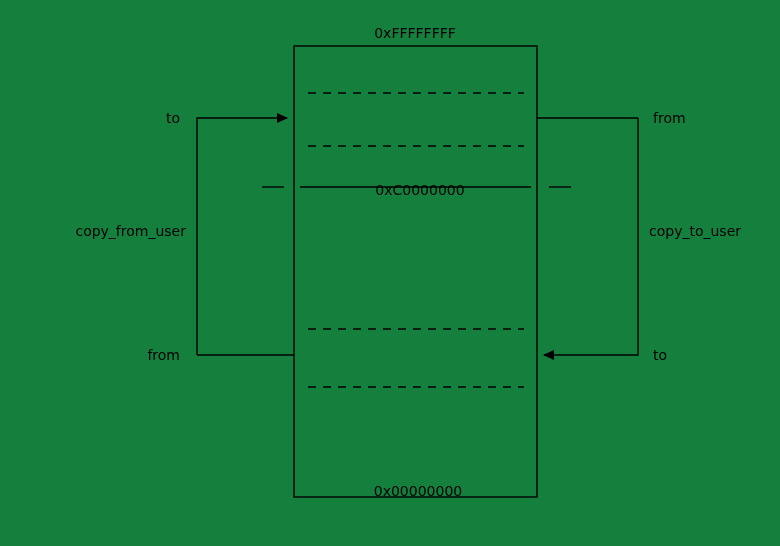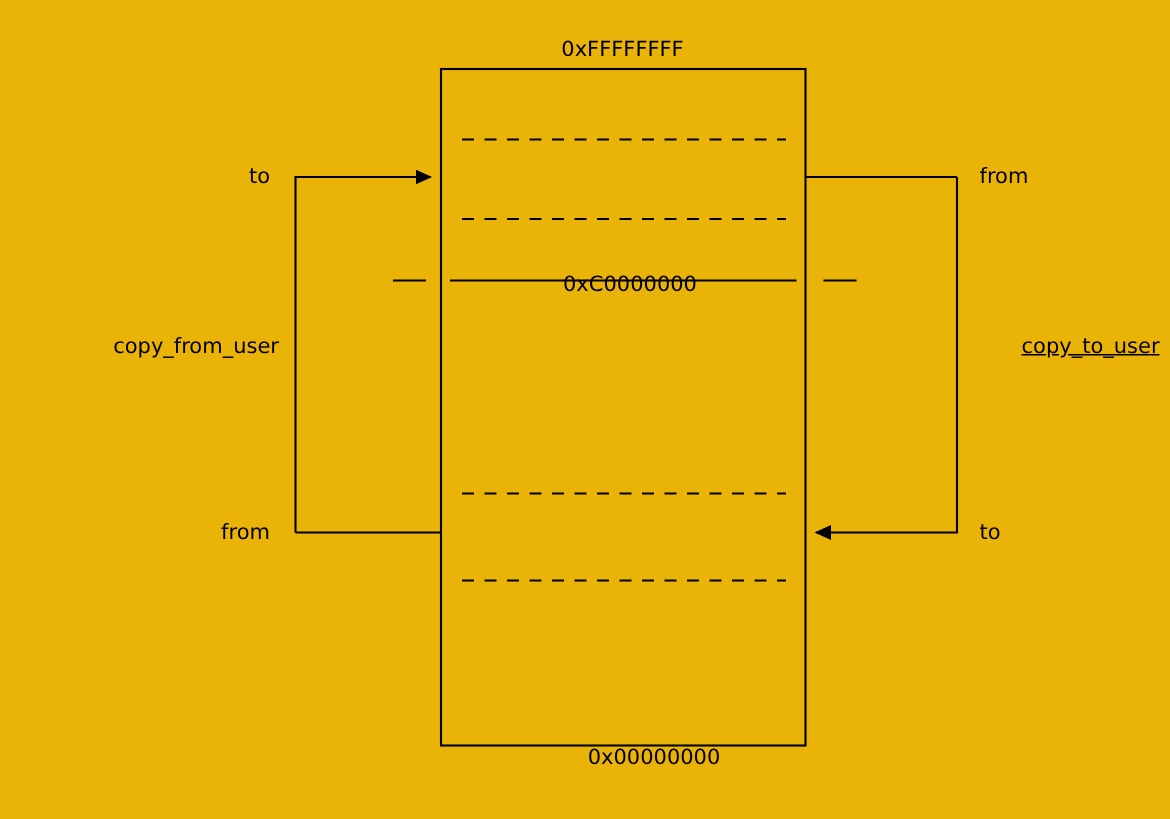--- a/index.html
+++ b/index.html
@@ -8,21 +8,21 @@
     padding: 0;
     background: #ffffff;
   }
   body {
     font-family: "DejaVu Sans", sans-serif;
   }
   #canvas {
     position: relative;
     width: 780px;
     height: 546px;
-    background: #eab308;
+    background: #15803d;
     overflow: hidden;
   }
   #canvas svg {
     position: absolute;
     left: 0;
     top: 0;
     width: 780px;
     height: 546px;
   }
   .lbl {
@@ -71,27 +71,27 @@
     <line x1="197" y1="355" x2="294" y2="355" stroke="#000000" stroke-width="1.4"></line>
 
     <path d="M638,118 L638,355 L544,355" fill="none" stroke="#000000" stroke-width="1.4" marker-end="url(#arrowLeft)"></path>
     <line x1="537" y1="118" x2="638" y2="118" stroke="#000000" stroke-width="1.4"></line>
   </svg>
 
   <div class="lbl lbl-center" style="left:415px; top:26px;">0xFFFFFFFF</div>
 
   <div class="lbl lbl-center" style="left:420px; top:183px;">0xC0000000</div>
 
-  <div class="lbl lbl-center" style="left:418px; top:498px;margin-left:18px;">0x00000000</div>
+  <div class="lbl lbl-center" style="left:418px; top:484px;">0x00000000</div>
 
   <div class="lbl lbl-right" style="left:180px; top:111px;">to</div>
 
   <div class="lbl lbl-right" style="left:180px; top:348px;">from</div>
 
   <div class="lbl lbl-right" style="left:186px; top:224px;">copy_from_user</div>
 
   <div class="lbl" style="left:653px; top:111px;">from</div>
 
   <div class="lbl" style="left:653px; top:348px;">to</div>
 
-  <div class="lbl" style="left:681px; top:224px;text-decoration:underline;">copy_to_user</div>
+  <div class="lbl" style="left:649px; top:224px;">copy_to_user</div>
 
 </div>
 
 </body></html>

